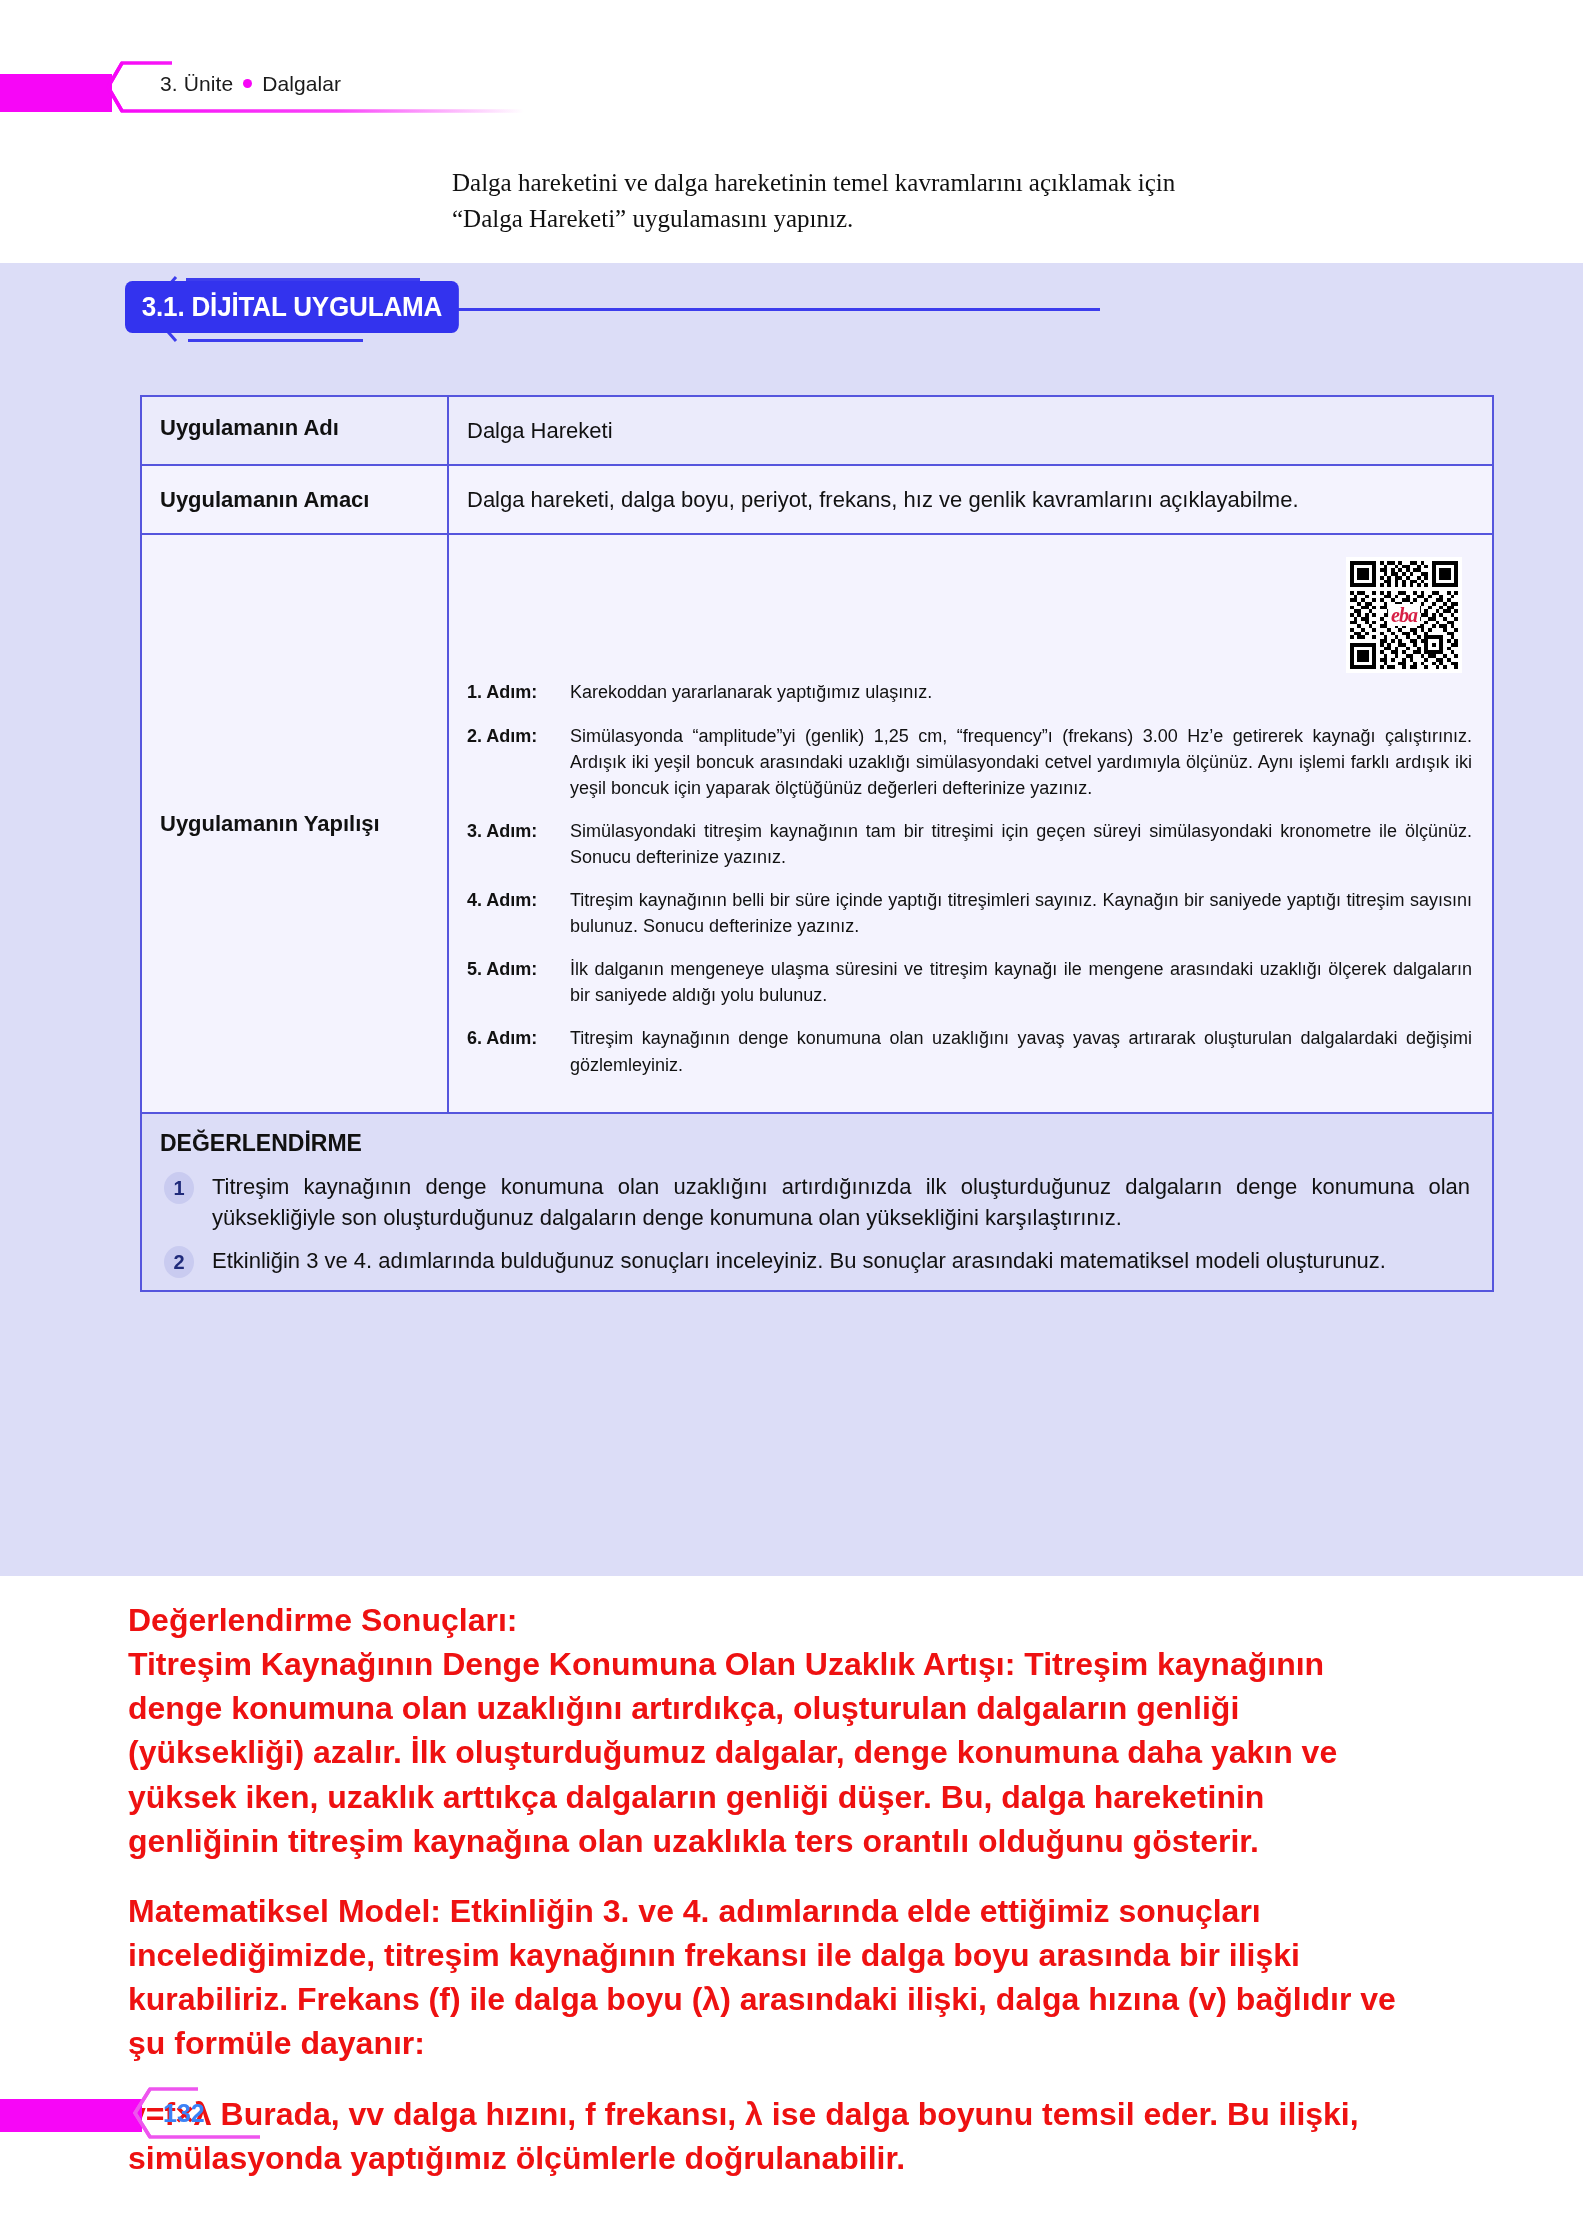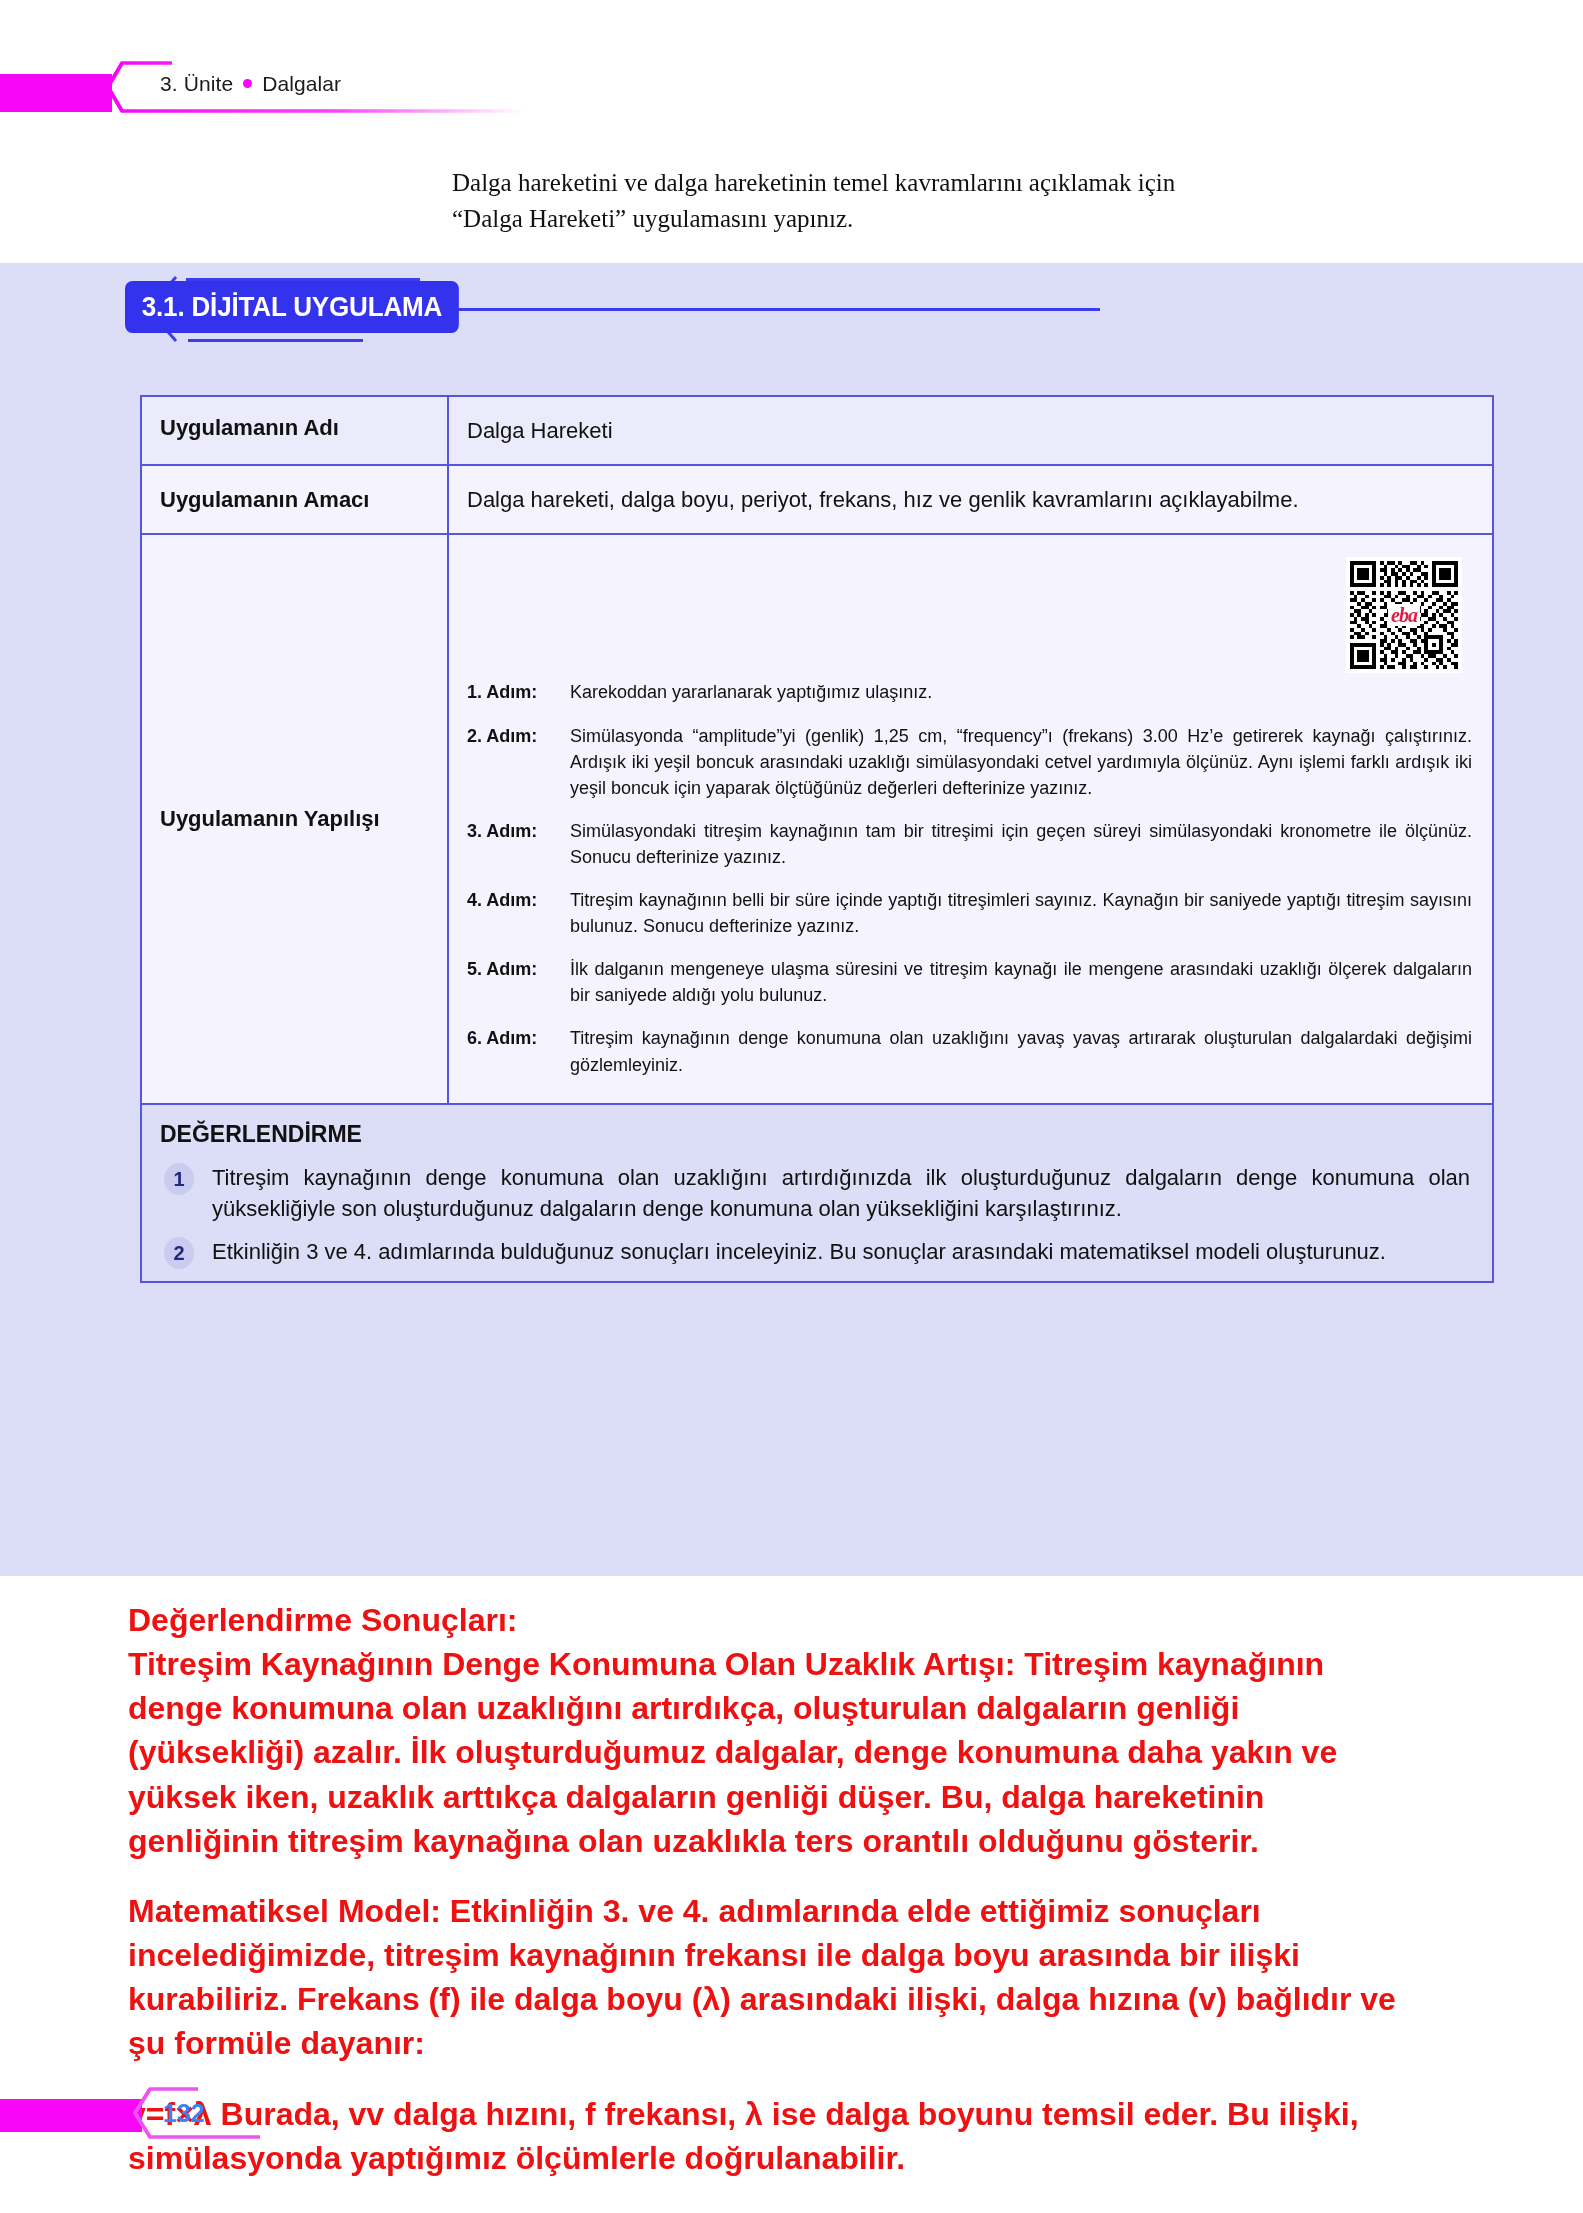--- a/index.html
+++ b/index.html
@@ -223,21 +223,21 @@
   }
 
   
   .step {
     display: flex;
     margin-bottom: 17px;
     font-size: 18px;
     line-height: 1.45;
     color: #111111;
   }
-  .step:last-child { margin-bottom: 7px; }
+  .step:last-child { margin-bottom: 16px; }
   .step-tag {
     flex: 0 0 auto;
     font-weight: bold;
     white-space: nowrap;
     min-width: 95px;
     padding-right: 8px;
   }
   .step-body {
     flex: 1 1 auto;
     text-align: justify;

